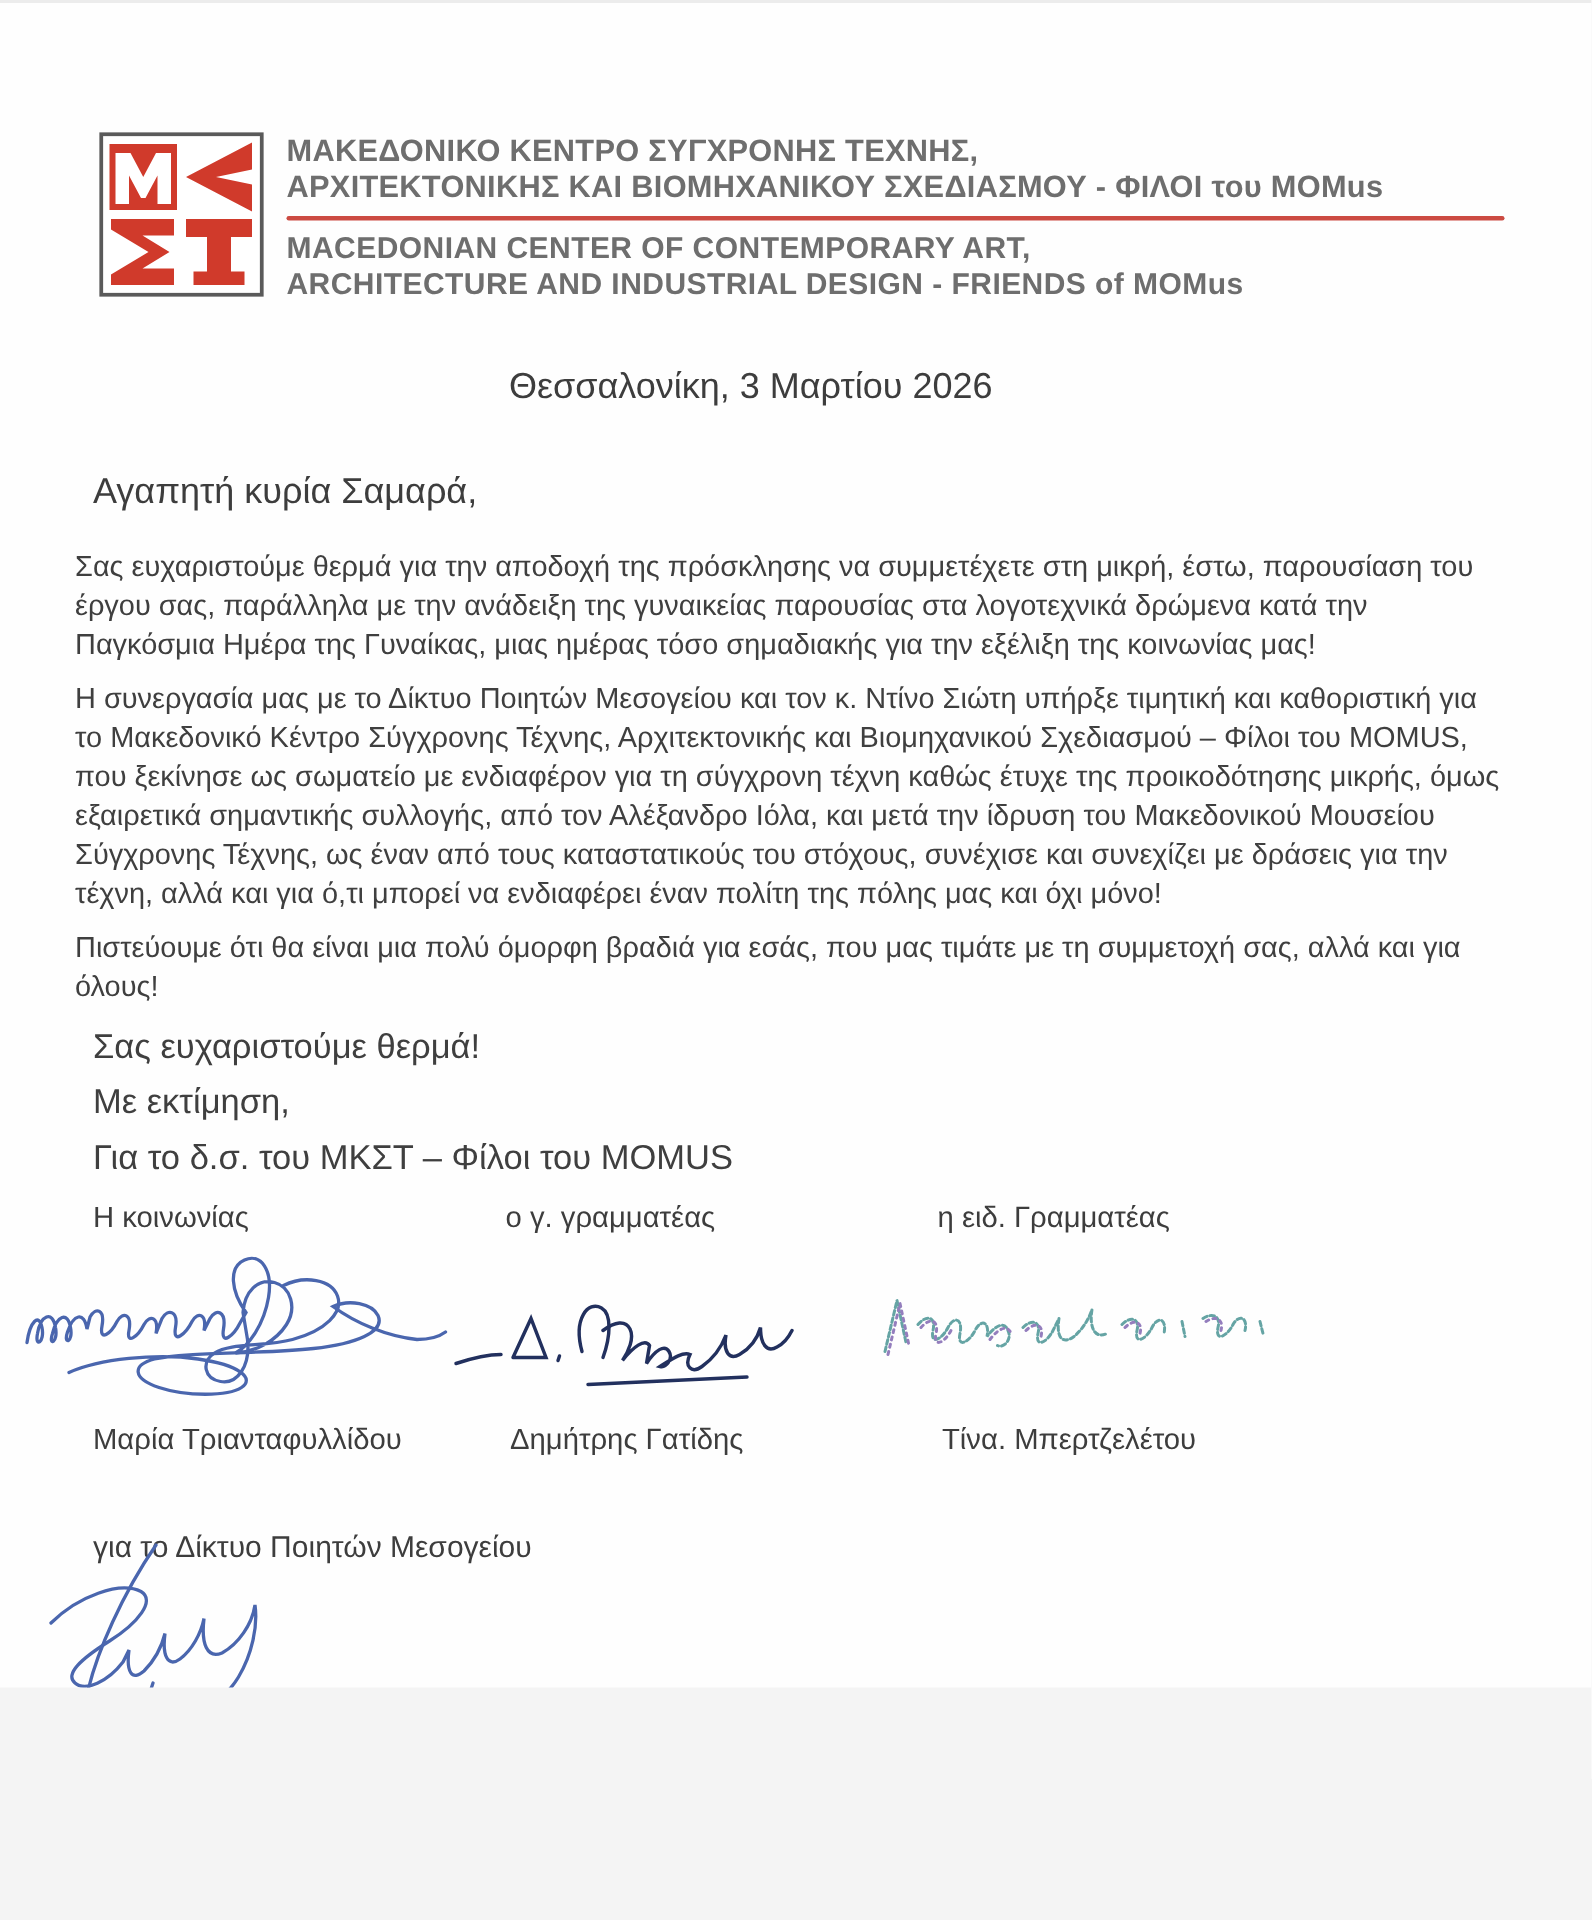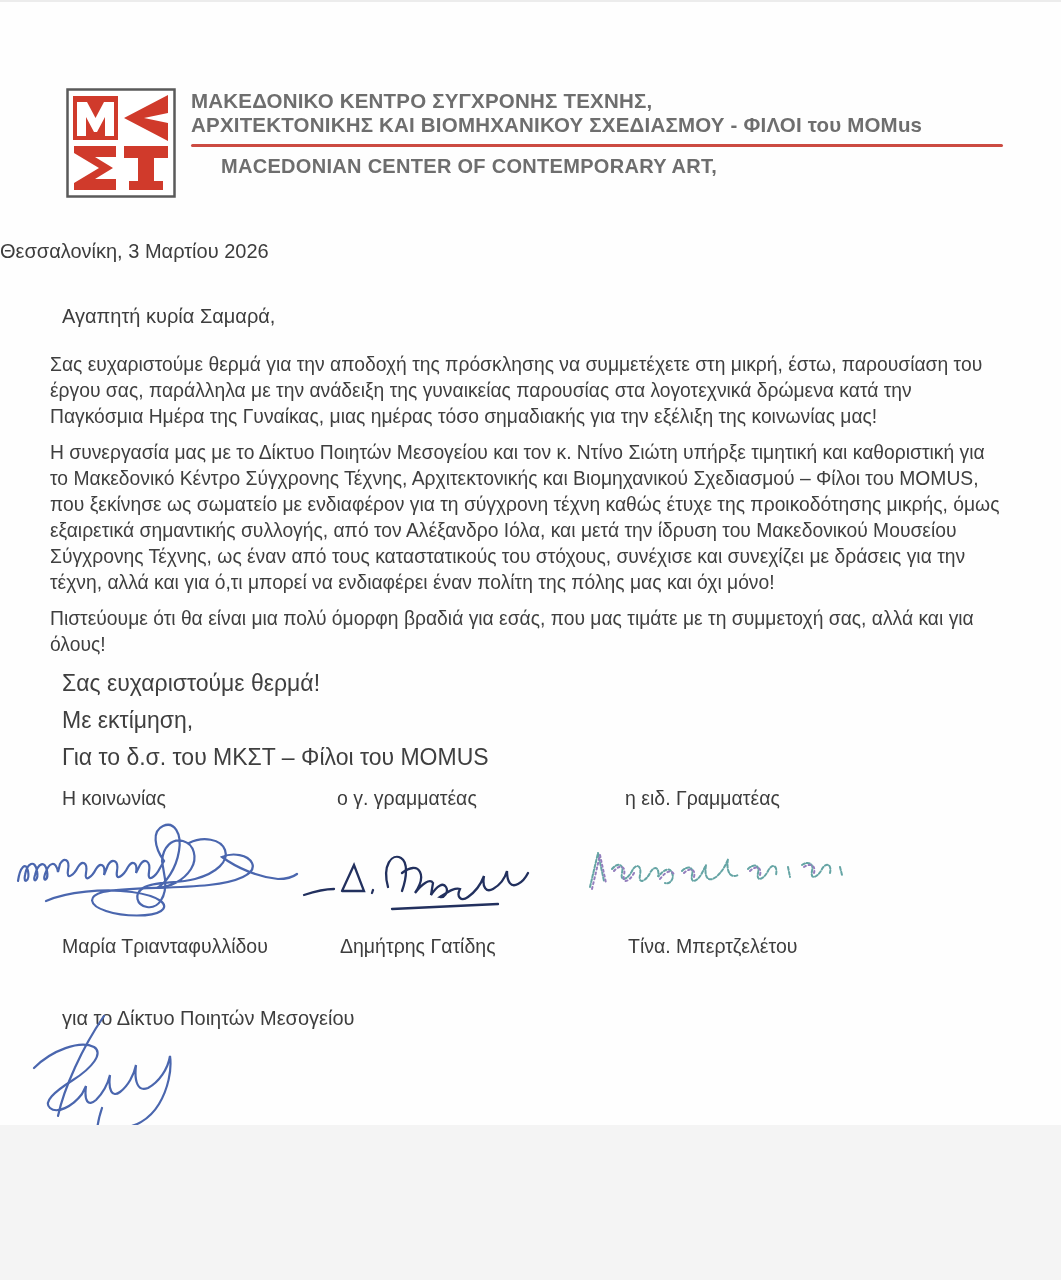--- a/index.html
+++ b/index.html
@@ -16,24 +16,24 @@
     border-top: 2px solid #ececec;
     box-sizing: border-box;
     color: #414141;
   }
   
   .letterhead { display: flex; align-items: flex-start; gap: 15px; padding: 86px 58px 0 66px; }
   .logo-box svg { display: block; width: 110px; height: 110px; }
   .lh-text { flex: 1; padding-top: 1px; }
   .lh-el { font-size: 20.5px; font-weight: bold; color: #6e6e6e; line-height: 24px; letter-spacing: 0.2px; }
   .lh-divider { height: 3px; background: #cc4b42; margin: 7px 0 7px; border-radius: 2px; }
-  .lh-en { font-size: 20px; font-weight: bold; color: #6e6e6e; line-height: 24px; letter-spacing: 0.3px; margin-left: 30px; }
+  .lh-en { font-size: 20px; font-weight: bold; color: #6e6e6e; line-height: 24px; letter-spacing: 0.3px; }
   
-  .dateline { margin: 42px 60px 0 0; text-align: left; font-size: 20px; color: #3d3d3d; }
-  .salutation { margin: 42px 56px 0 62px; font-size: 20px; color: #3d3d3d; }
+  .dateline { margin: 42px 60px 0 0; text-align: center; font-size: 24px; color: #3d3d3d; }
+  .salutation { margin: 42px 56px 0 62px; font-size: 24px; color: #3d3d3d; }
   .body-text { margin: 24px 56px 0 50px; font-size: 19.3px; line-height: 26px; color: #3f3f3f; }
   .body-text p { margin: 0 0 10px; }
   .closing-line { margin: 12px 56px 0 62px; font-size: 23px; color: #3f3f3f; }
   .closing-line.tight { margin-top: 10px; }
   
   .roles-row, .names-row { position: relative; height: 26px; margin-left: 62px; font-size: 19.5px; color: #3d3d3d; }
   .roles-row { margin-top: 16px; }
   .col-a { position: absolute; left: 0; }
   .col-b { position: absolute; left: 275px; }
   .col-c { position: absolute; left: 563px; }
@@ -67,20 +67,21 @@
         <path d="M8,58 H50 V69 H29 L47,80 L29,91 H50 V102 H8 V95 L33,80 L8,65 Z" fill="#d03a2b"></path>
 
         <path d="M58,58 H102 V70 H88 V93 H97 V102 H63 V93 H72 V70 H58 Z" fill="#d03a2b"></path>
       </svg>
     </div>
     <div class="lh-text">
       <div class="lh-el">ΜΑΚΕΔΟΝΙΚΟ ΚΕΝΤΡΟ ΣΥΓΧΡΟΝΗΣ ΤΕΧΝΗΣ,</div>
       <div class="lh-el">ΑΡΧΙΤΕΚΤΟΝΙΚΗΣ ΚΑΙ ΒΙΟΜΗΧΑΝΙΚΟΥ ΣΧΕΔΙΑΣΜΟΥ - ΦΙΛΟΙ του MOMus</div>
       <div class="lh-divider"></div>
       <div class="lh-en">MACEDONIAN CENTER OF CONTEMPORARY ART,</div>
+      <div class="lh-en">ARCHITECTURE AND INDUSTRIAL DESIGN - FRIENDS of MOMus</div>
     </div>
   </header>
 
   <div class="dateline">Θεσσαλονίκη, 3 Μαρτίου 2026</div>
 
   <div class="salutation">Αγαπητή κυρία Σαμαρά,</div>
 
   <div class="body-text">
     <p>Σας ευχαριστούμε θερμά για την αποδοχή της πρόσκλησης να συμμετέχετε στη μικρή, έστω, παρουσίαση του έργου σας, παράλληλα με την ανάδειξη της γυναικείας παρουσίας στα λογοτεχνικά δρώμενα κατά την Παγκόσμια Ημέρα της Γυναίκας, μιας ημέρας τόσο σημαδιακής για την εξέλιξη της κοινωνίας μας!</p>
     <p>Η συνεργασία μας με το Δίκτυο Ποιητών Μεσογείου και τον κ. Ντίνο Σιώτη υπήρξε τιμητική και καθοριστική για το Μακεδονικό Κέντρο Σύγχρονης Τέχνης, Αρχιτεκτονικής και Βιομηχανικού Σχεδιασμού – Φίλοι του MOMUS, που ξεκίνησε ως σωματείο με ενδιαφέρον για τη σύγχρονη τέχνη καθώς έτυχε της προικοδότησης μικρής, όμως εξαιρετικά σημαντικής συλλογής, από τον Αλέξανδρο Ιόλα, και μετά την ίδρυση του Μακεδονικού Μουσείου Σύγχρονης Τέχνης, ως έναν από τους καταστατικούς του στόχους, συνέχισε και συνεχίζει με δράσεις για την τέχνη, αλλά και για ό,τι μπορεί να ενδιαφέρει έναν πολίτη της πόλης μας και όχι μόνο!</p>

